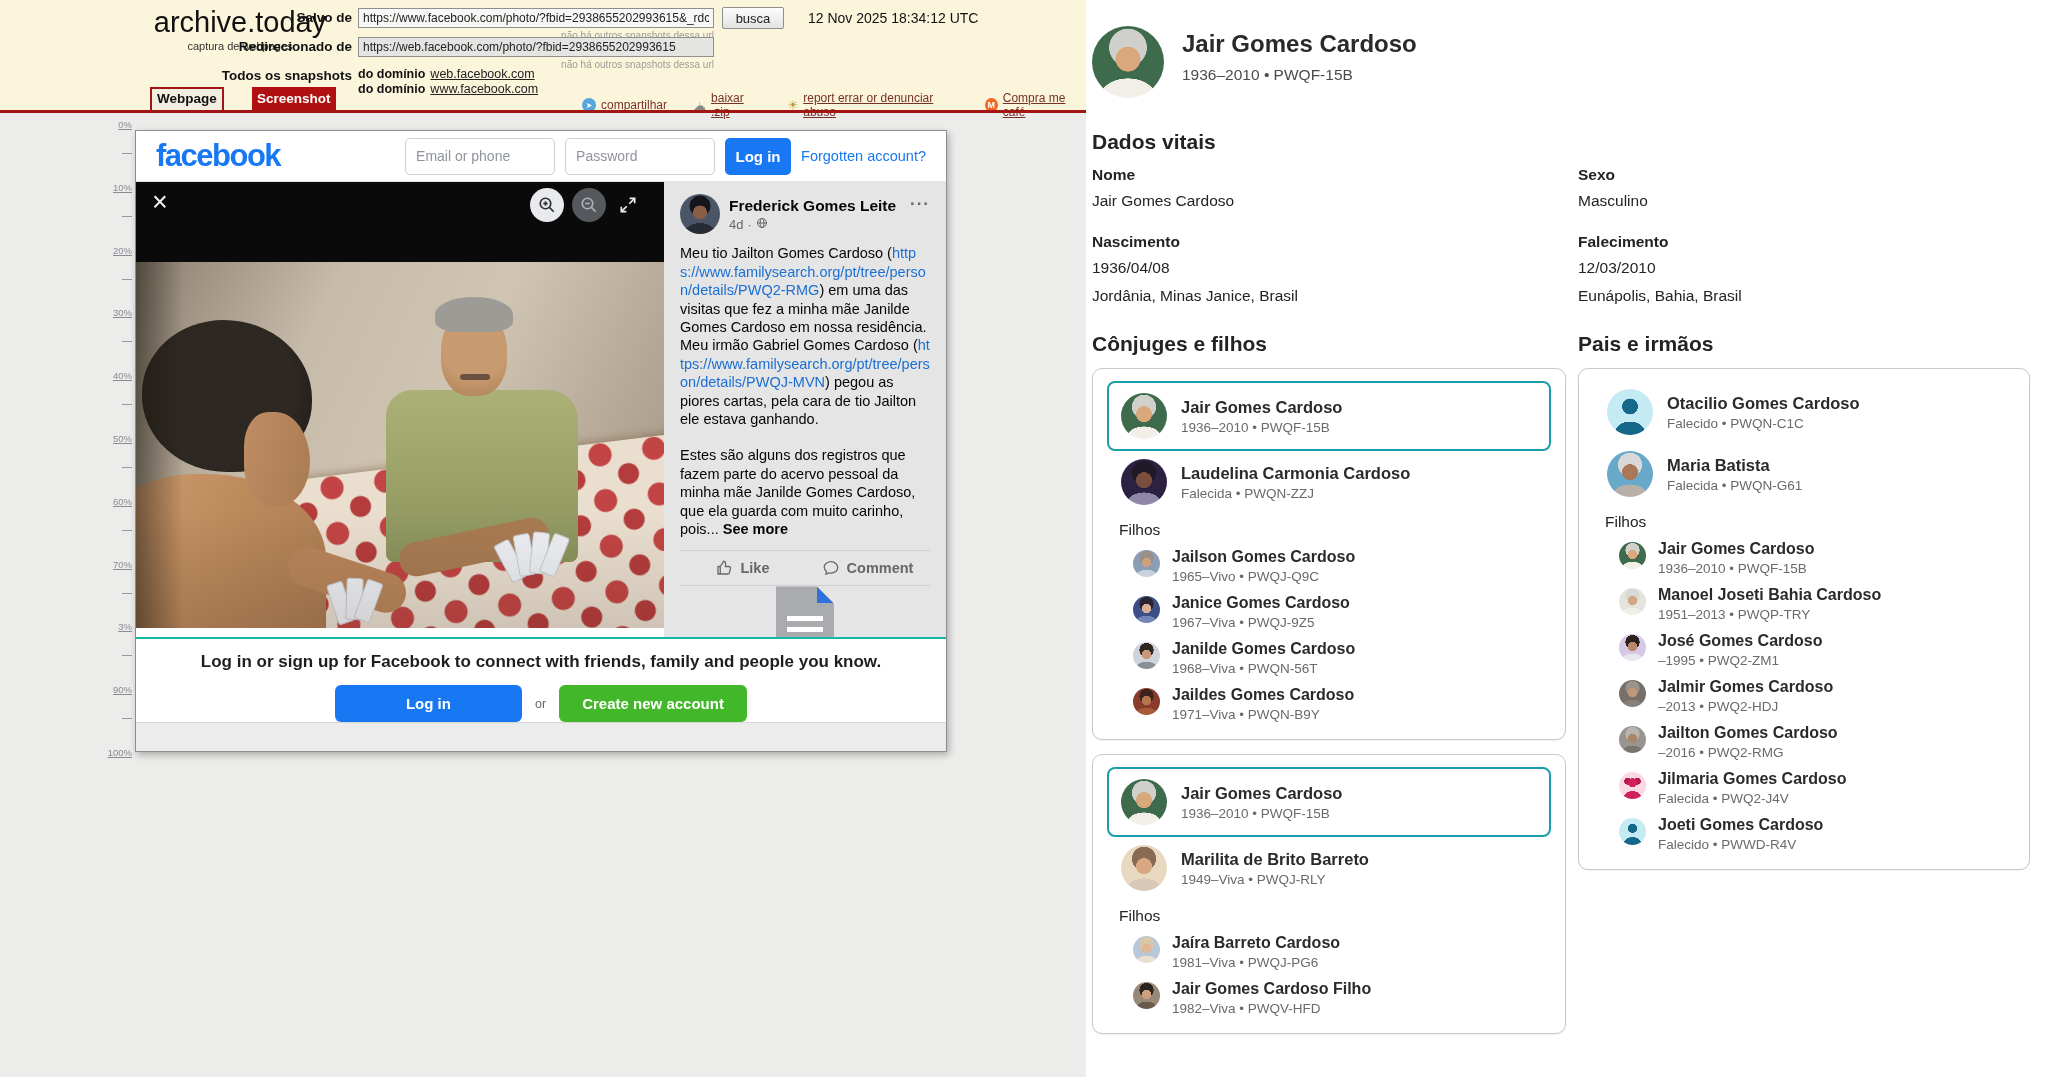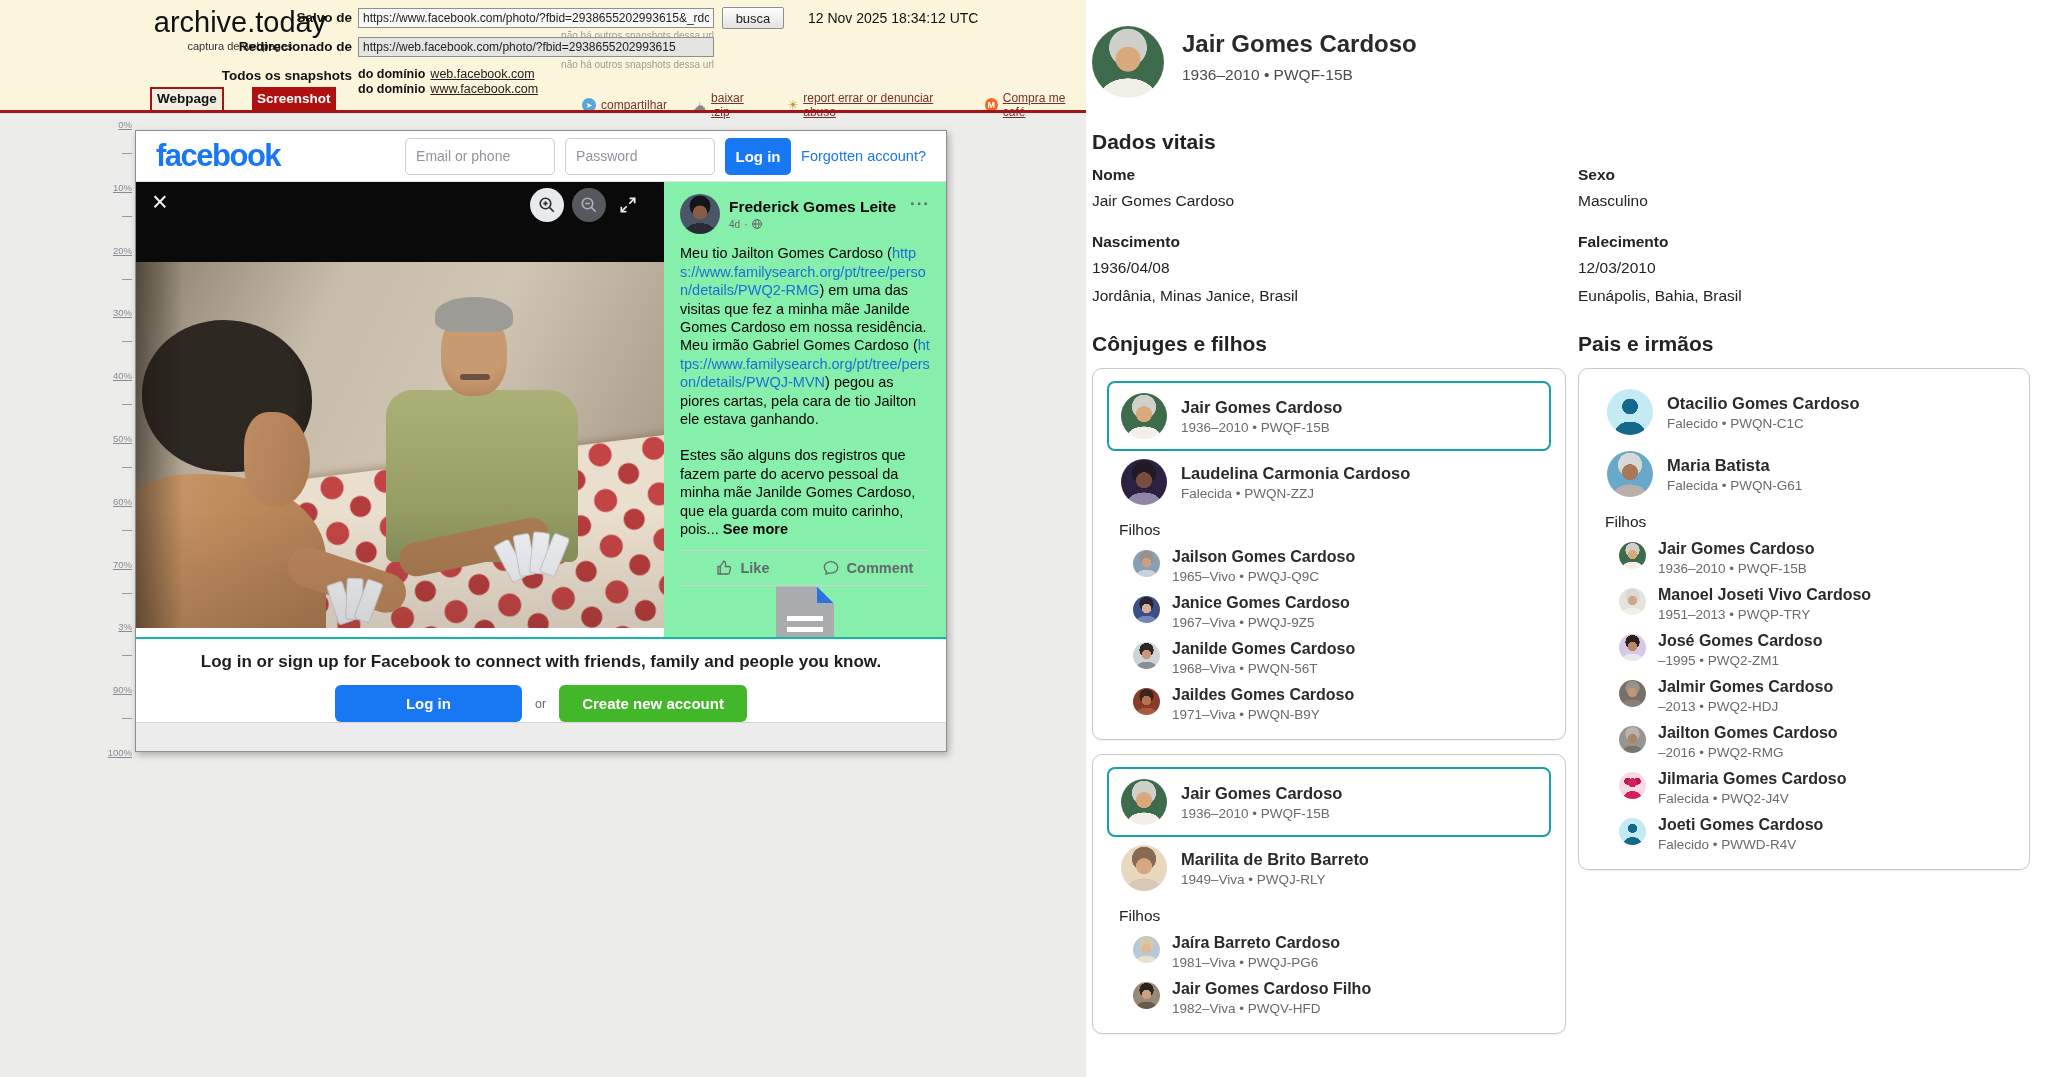--- a/index.html
+++ b/index.html
@@ -106,25 +106,25 @@
   .pcard { position:absolute; width:17px; height:42px; border-radius:3px; background:#eef0f4; border:1px solid #c9ccd4; }
   .fan-old .c1 { left:366px; top:278px; transform:rotate(-28deg); }
   .fan-old .c2 { left:380px; top:272px; transform:rotate(-10deg); }
   .fan-old .c3 { left:395px; top:270px; transform:rotate(6deg); }
   .fan-old .c4 { left:410px; top:272px; transform:rotate(22deg); }
   .fan-young .c1 { left:196px; top:320px; transform:rotate(-18deg); }
   .fan-young .c2 { left:210px; top:316px; transform:rotate(2deg); }
   .fan-young .c3 { left:224px; top:318px; transform:rotate(20deg); }
 
   
-  .post-col { flex:1; display:flex; flex-direction:column; padding:12px 16px 8px; overflow:hidden; position:relative; background:#86efac; }
+  .post-col { flex:1; display:flex; flex-direction:column; padding:12px 16px 8px; overflow:hidden; position:relative; background:#e5e5e5; }
   .post-head { display:flex; align-items:center; gap:9px; }
   .post-head .meta-col { display:flex; flex-direction:column; gap:2px; }
   .post-author { font-size:15.5px; font-weight:bold; color:#050505; cursor:pointer; }
-  .post-meta { font-size:10px; color:#65676b; display:flex; align-items:center; gap:4px; }
+  .post-meta { font-size:13px; color:#65676b; display:flex; align-items:flex-start; gap:4px; }
   .more-btn { margin-left:auto; align-self:flex-start; color:#65676b; font-size:17px; font-weight:bold; letter-spacing:1px; cursor:pointer; }
   .post-text { margin-top:10px; font-size:14.5px; line-height:1.27; color:#050505; }
   .post-text .lnk { color:#1b6fd4; word-break:break-all; cursor:pointer; }
   .post-text .para2 { margin-top:18px; }
   .see-more { font-weight:bold; color:#050505; cursor:pointer; }
   .engagement { margin-top:12px; border-top:1px solid #ced0d4; border-bottom:1px solid #ced0d4; display:flex; }
   .eng-btn { flex:1; display:flex; align-items:center; justify-content:center; gap:7px; height:34px;
     color:#65676b; font-size:14.5px; font-weight:bold; cursor:pointer; }
   .comments-zone { flex:1; display:flex; flex-direction:column; align-items:center; justify-content:center; gap:16px; }
   .doc-icon { position:relative; width:58px; height:70px; background:#a9abae;
@@ -560,21 +560,21 @@
     <span class="av s27 photo-jair"></span>
     <span class="pcol">
       <span class="pname">Jair Gomes Cardoso</span>
       <span class="psub">1936–2010 • PWQF-15B</span>
     </span>
   </div>
 
   <div class="child-row">
     <span class="av s27 photo-manoel"></span>
     <span class="pcol">
-      <span class="pname">Manoel Joseti Vivo Cardoso</span>
+      <span class="pname">Manoel Joseti Bahia Cardoso</span>
       <span class="psub">1951–2013 • PWQP-TRY</span>
     </span>
   </div>
 
   <div class="child-row">
     <span class="av s27 photo-jose"></span>
     <span class="pcol">
       <span class="pname">José Gomes Cardoso</span>
       <span class="psub">–1995 • PWQ2-ZM1</span>
     </span>

